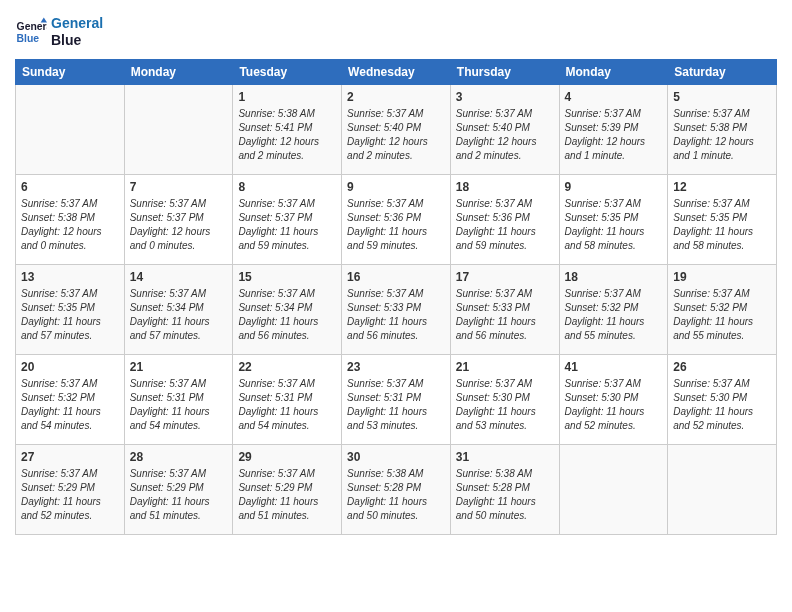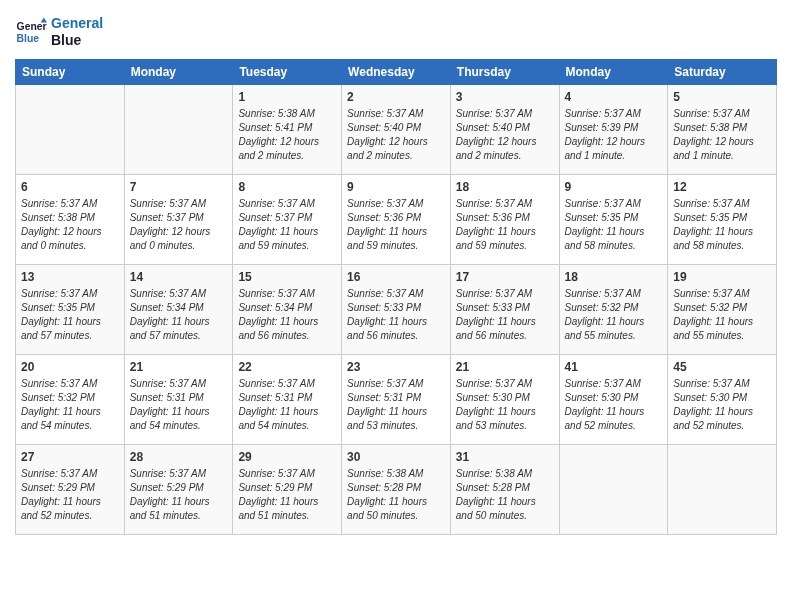--- a/index.html
+++ b/index.html
@@ -294,21 +294,21 @@
 and 53 minutes.</div>
         </td>
         <td>
           <span class="day-number">41</span>
           <div class="day-info" style="white-space: pre-line;">Sunrise: 5:37 AM
 Sunset: 5:30 PM
 Daylight: 11 hours
 and 52 minutes.</div>
         </td>
         <td>
-          <span class="day-number">45</span>
+          <span class="day-number">26</span>
           <div class="day-info" style="white-space: pre-line;">Sunrise: 5:37 AM
 Sunset: 5:30 PM
 Daylight: 11 hours
 and 52 minutes.</div>
         </td>
       </tr>
       <tr>
         <td>
           <span class="day-number">27</span>
           <div class="day-info" style="white-space: pre-line;">Sunrise: 5:37 AM

